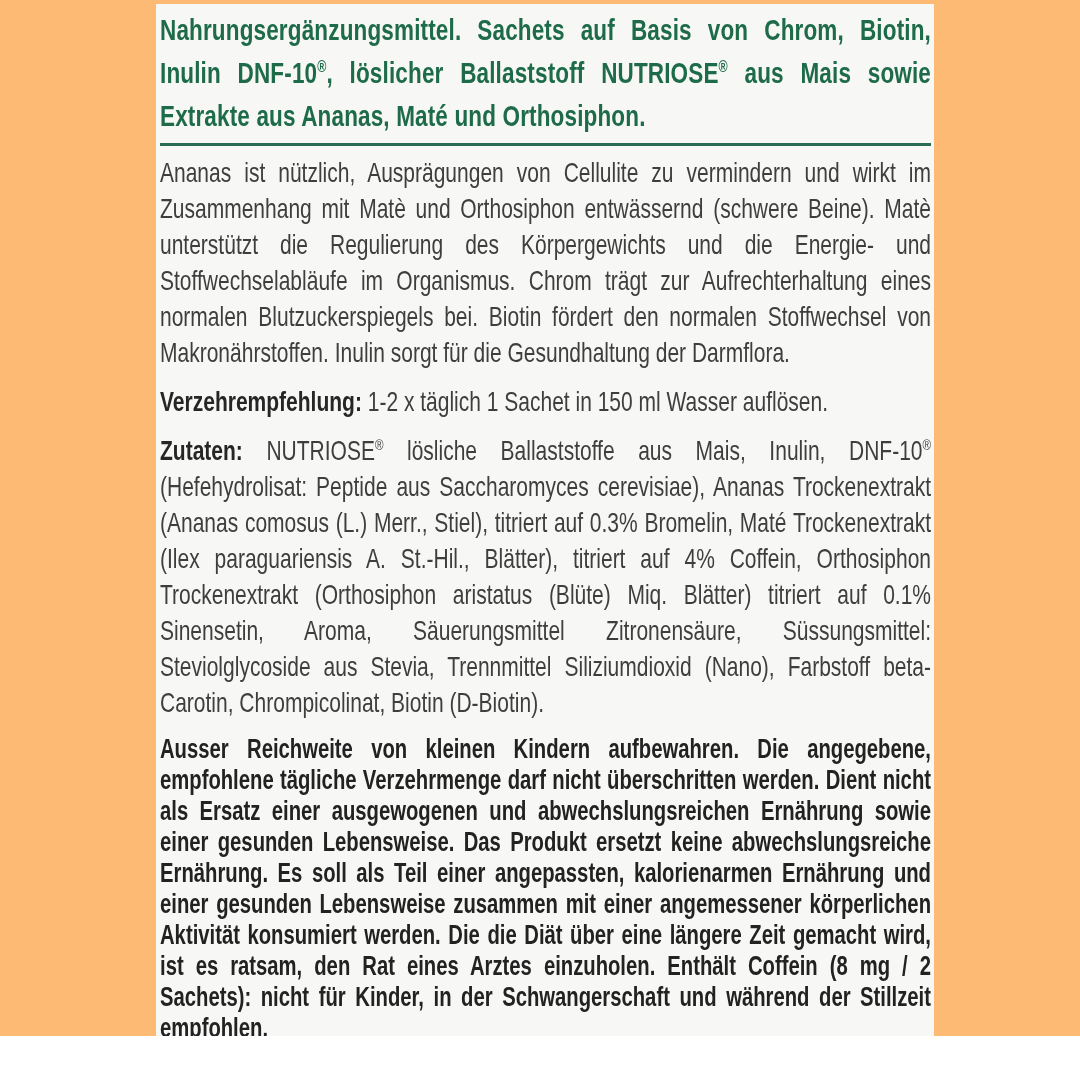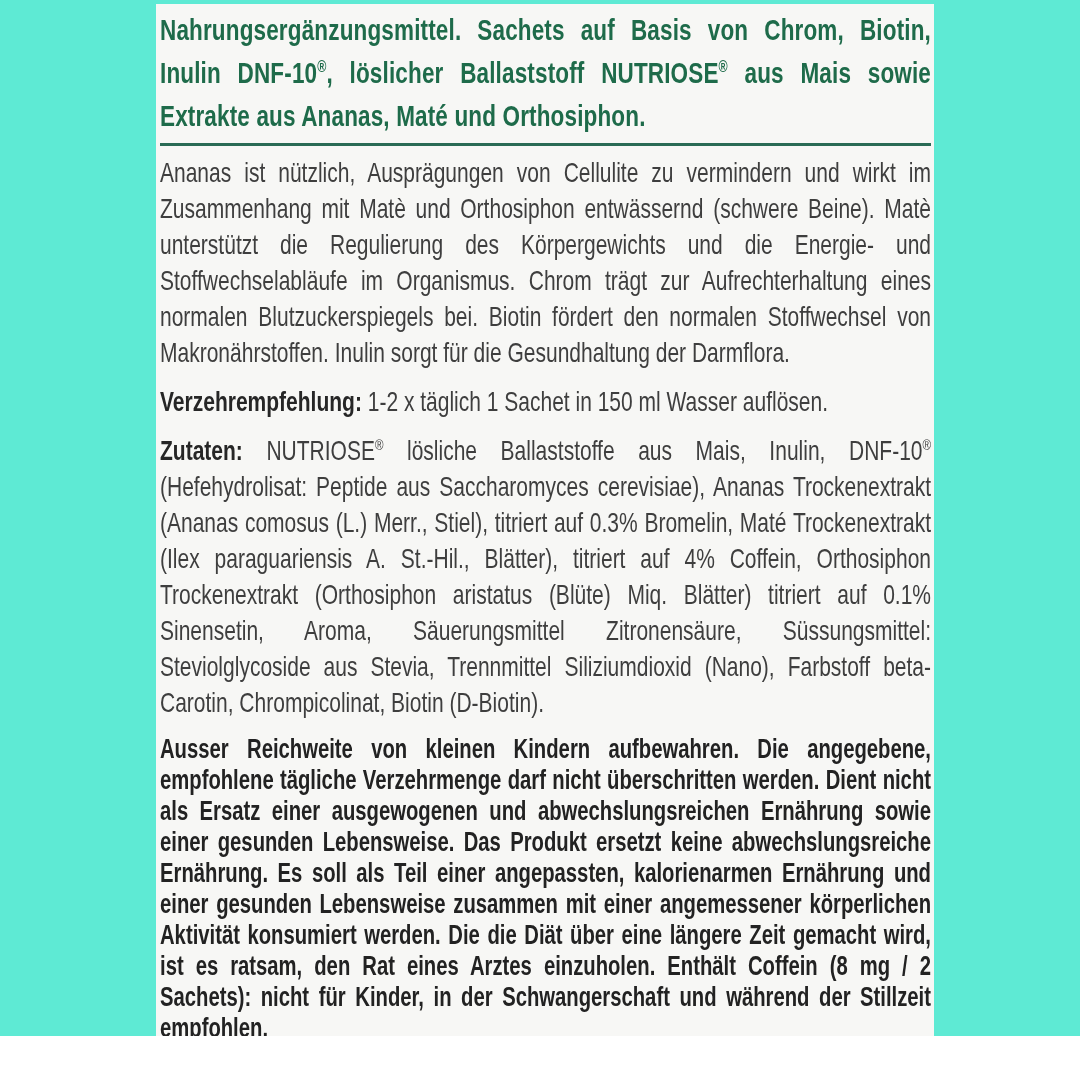--- a/index.html
+++ b/index.html
@@ -5,21 +5,21 @@
   html, body {
     margin: 0;
     padding: 0;
     background: #ffffff;
     font-family: "Liberation Sans", sans-serif;
   }
   .page {
     position: relative;
     width: 1080px;
     height: 1036px;
-    background: #5eead4;
+    background: #fdba74;
     overflow: hidden;
   }
   .paper-panel {
     position: absolute;
     left: 156px;
     top: 4px;
     width: 778px;
     height: 1058px;
     background: #f7f7f5;
   }

